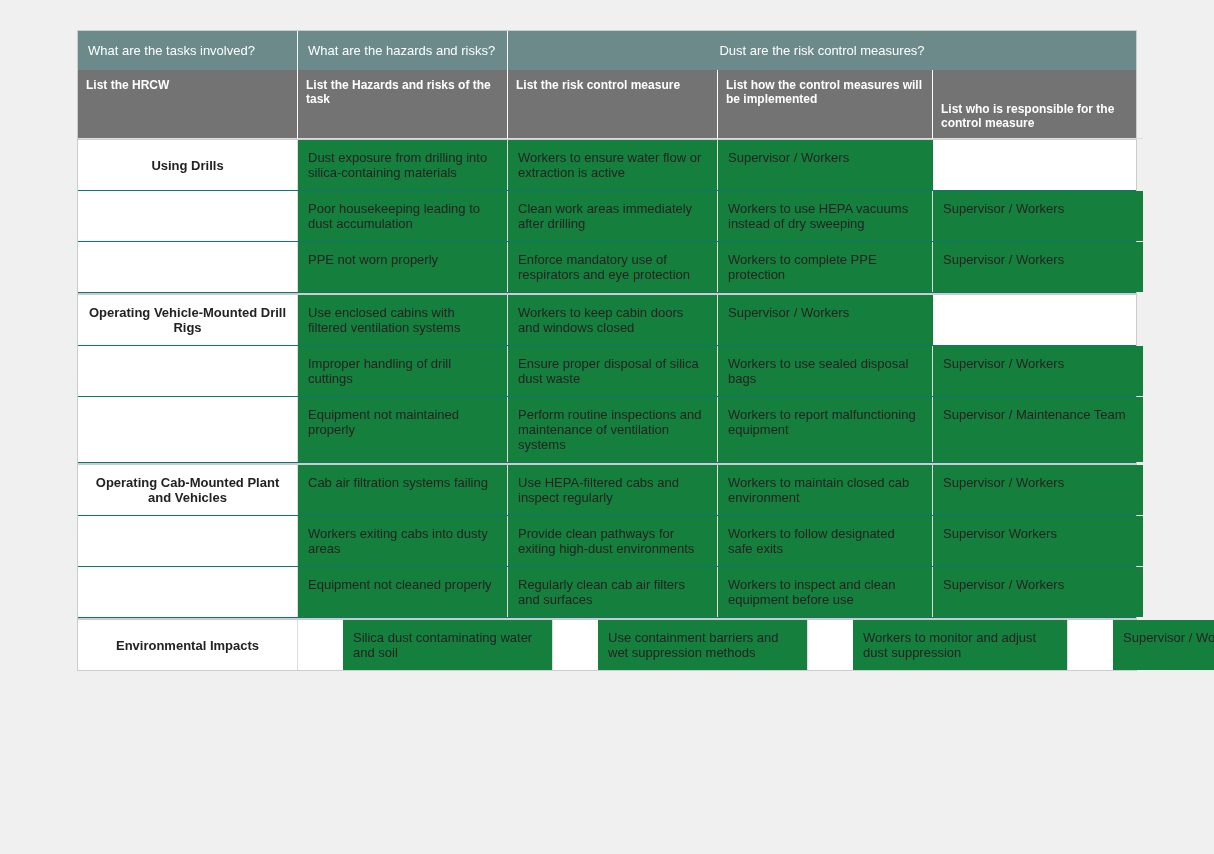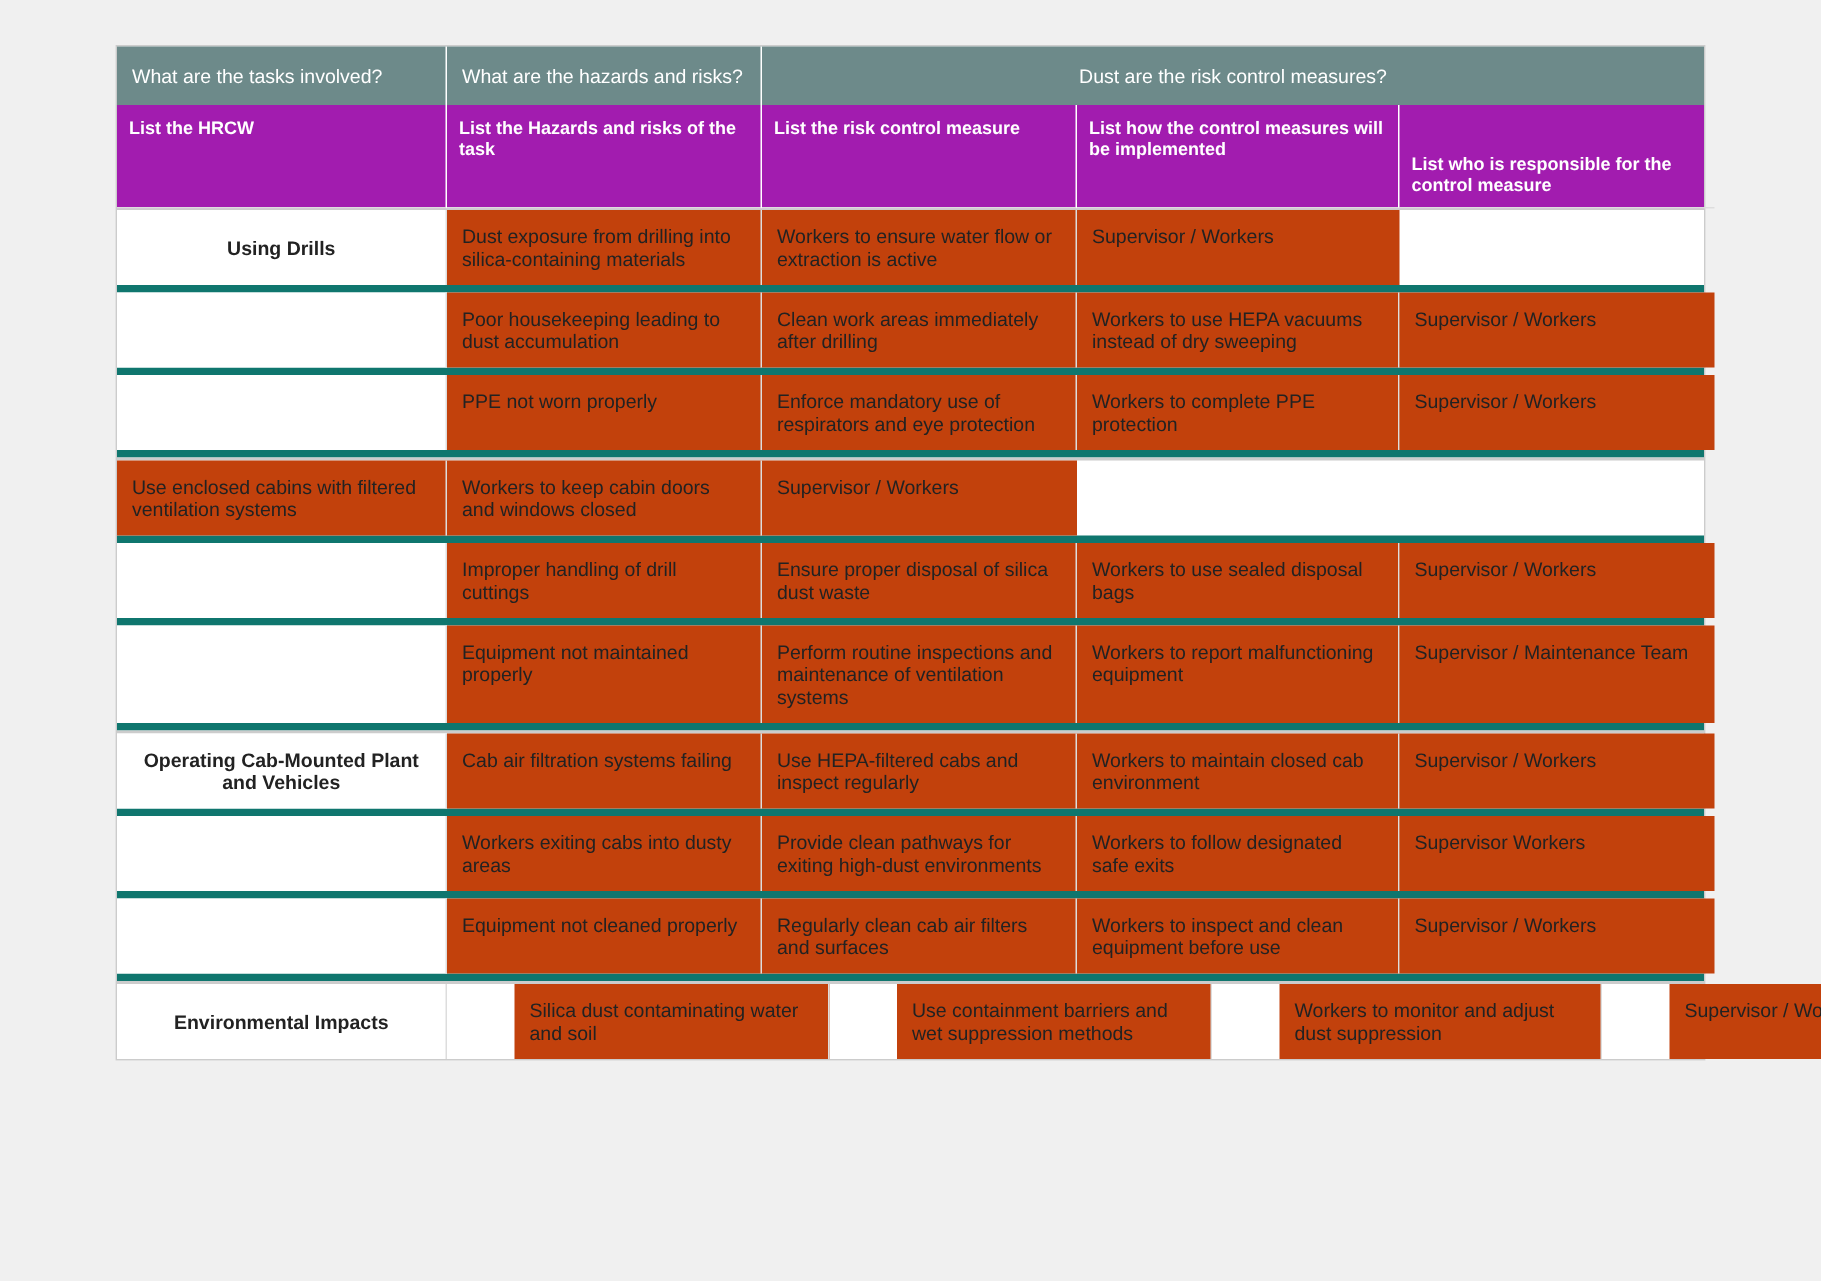--- a/index.html
+++ b/index.html
@@ -28,41 +28,41 @@
       font-size: 13px;
       border-right: 1px solid #fff;
     }
     .top-header-cell:last-child {
       border-right: none;
       text-align: center;
     }
     .sub-header {
       display: grid;
       grid-template-columns: 220px 210px 210px 215px 210px;
-      background: #a21caf;
+      background: #737373;
     }
     .sub-header-cell {
       padding: 8px 8px;
       color: #fff;
       font-size: 12px;
       font-weight: bold;
       border-right: 1px solid #fff;
       border-bottom: 1px solid #ddd;
     }
     .sub-header-cell:last-child {
       border-right: none;
       margin-top: 24px;
     }
     .table-body {
       border-top: 1px solid #ccc;
     }
     .table-row {
       display: grid;
       grid-template-columns: 220px 210px 210px 215px 210px;
-      border-bottom: 5px solid #0f766e;
+      border-bottom: 1px solid #0f766e;
     }
     .table-row:last-child {
       border-bottom: none;
       gap: 45px;
     }
     .cell {
       padding: 10px 10px;
       border-right: 1px solid #ddd;
       vertical-align: top;
       font-size: 13px;
@@ -72,21 +72,21 @@
     }
     .cell-task {
       font-weight: bold;
       text-align: center;
       display: flex;
       align-items: center;
       justify-content: center;
       background: #fff;
     }
     .cell-data {
-      background: #c2410c;
+      background: #15803d;
     }
     .section-divider {
       border-top: 2px solid #ccc;
     }
   </style>
 </head>
 <body>
 
 <div class="outer-wrapper">
 
@@ -119,20 +119,21 @@
         <div class="cell cell-data">Supervisor / Workers</div>
       </div>
       <div class="table-row">
         <div class="cell cell-task" style="border-right: 1px solid rgb(221, 221, 221);"></div>
         <div class="cell cell-data">PPE not worn properly</div>
         <div class="cell cell-data">Enforce mandatory use of respirators and eye protection</div>
         <div class="cell cell-data">Workers to complete PPE protection</div>
         <div class="cell cell-data">Supervisor / Workers</div>
       </div>
       <div class="table-row section-divider">
+        <div class="cell cell-task" style="border-right: 1px solid rgb(221, 221, 221);">Operating Vehicle-Mounted Drill Rigs</div>
         <div class="cell cell-data">Use enclosed cabins with filtered ventilation systems</div>
         <div class="cell cell-data">Workers to keep cabin doors and windows closed</div>
         <div class="cell cell-data">Supervisor / Workers</div>
       </div>
       <div class="table-row">
         <div class="cell cell-task" style="border-right: 1px solid rgb(221, 221, 221);"></div>
         <div class="cell cell-data">Improper handling of drill cuttings</div>
         <div class="cell cell-data">Ensure proper disposal of silica dust waste</div>
         <div class="cell cell-data">Workers to use sealed disposal bags</div>
         <div class="cell cell-data">Supervisor / Workers</div>

